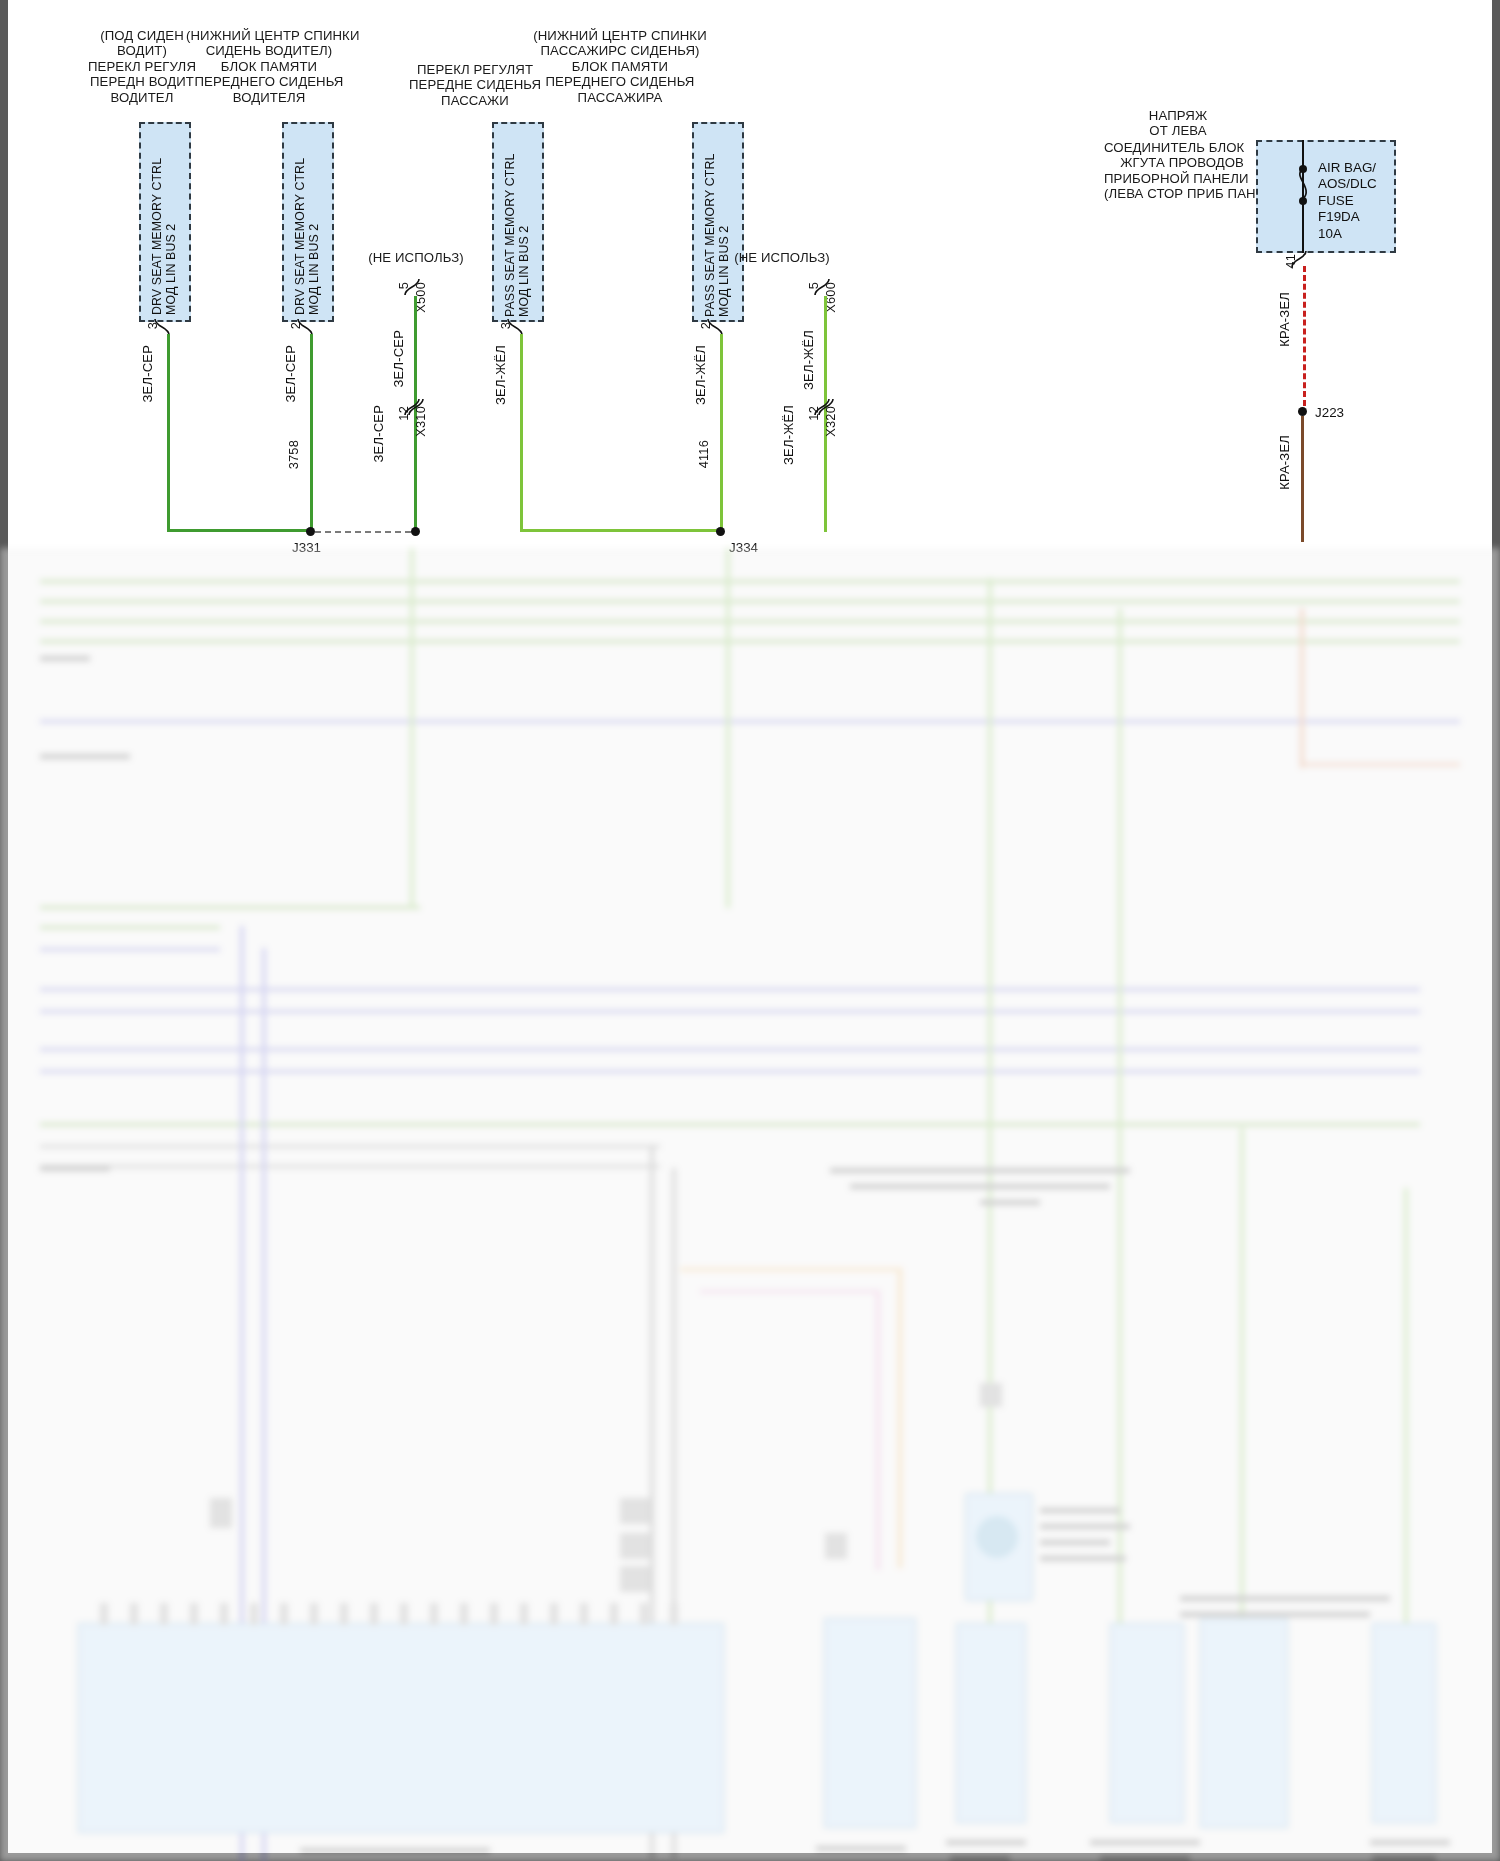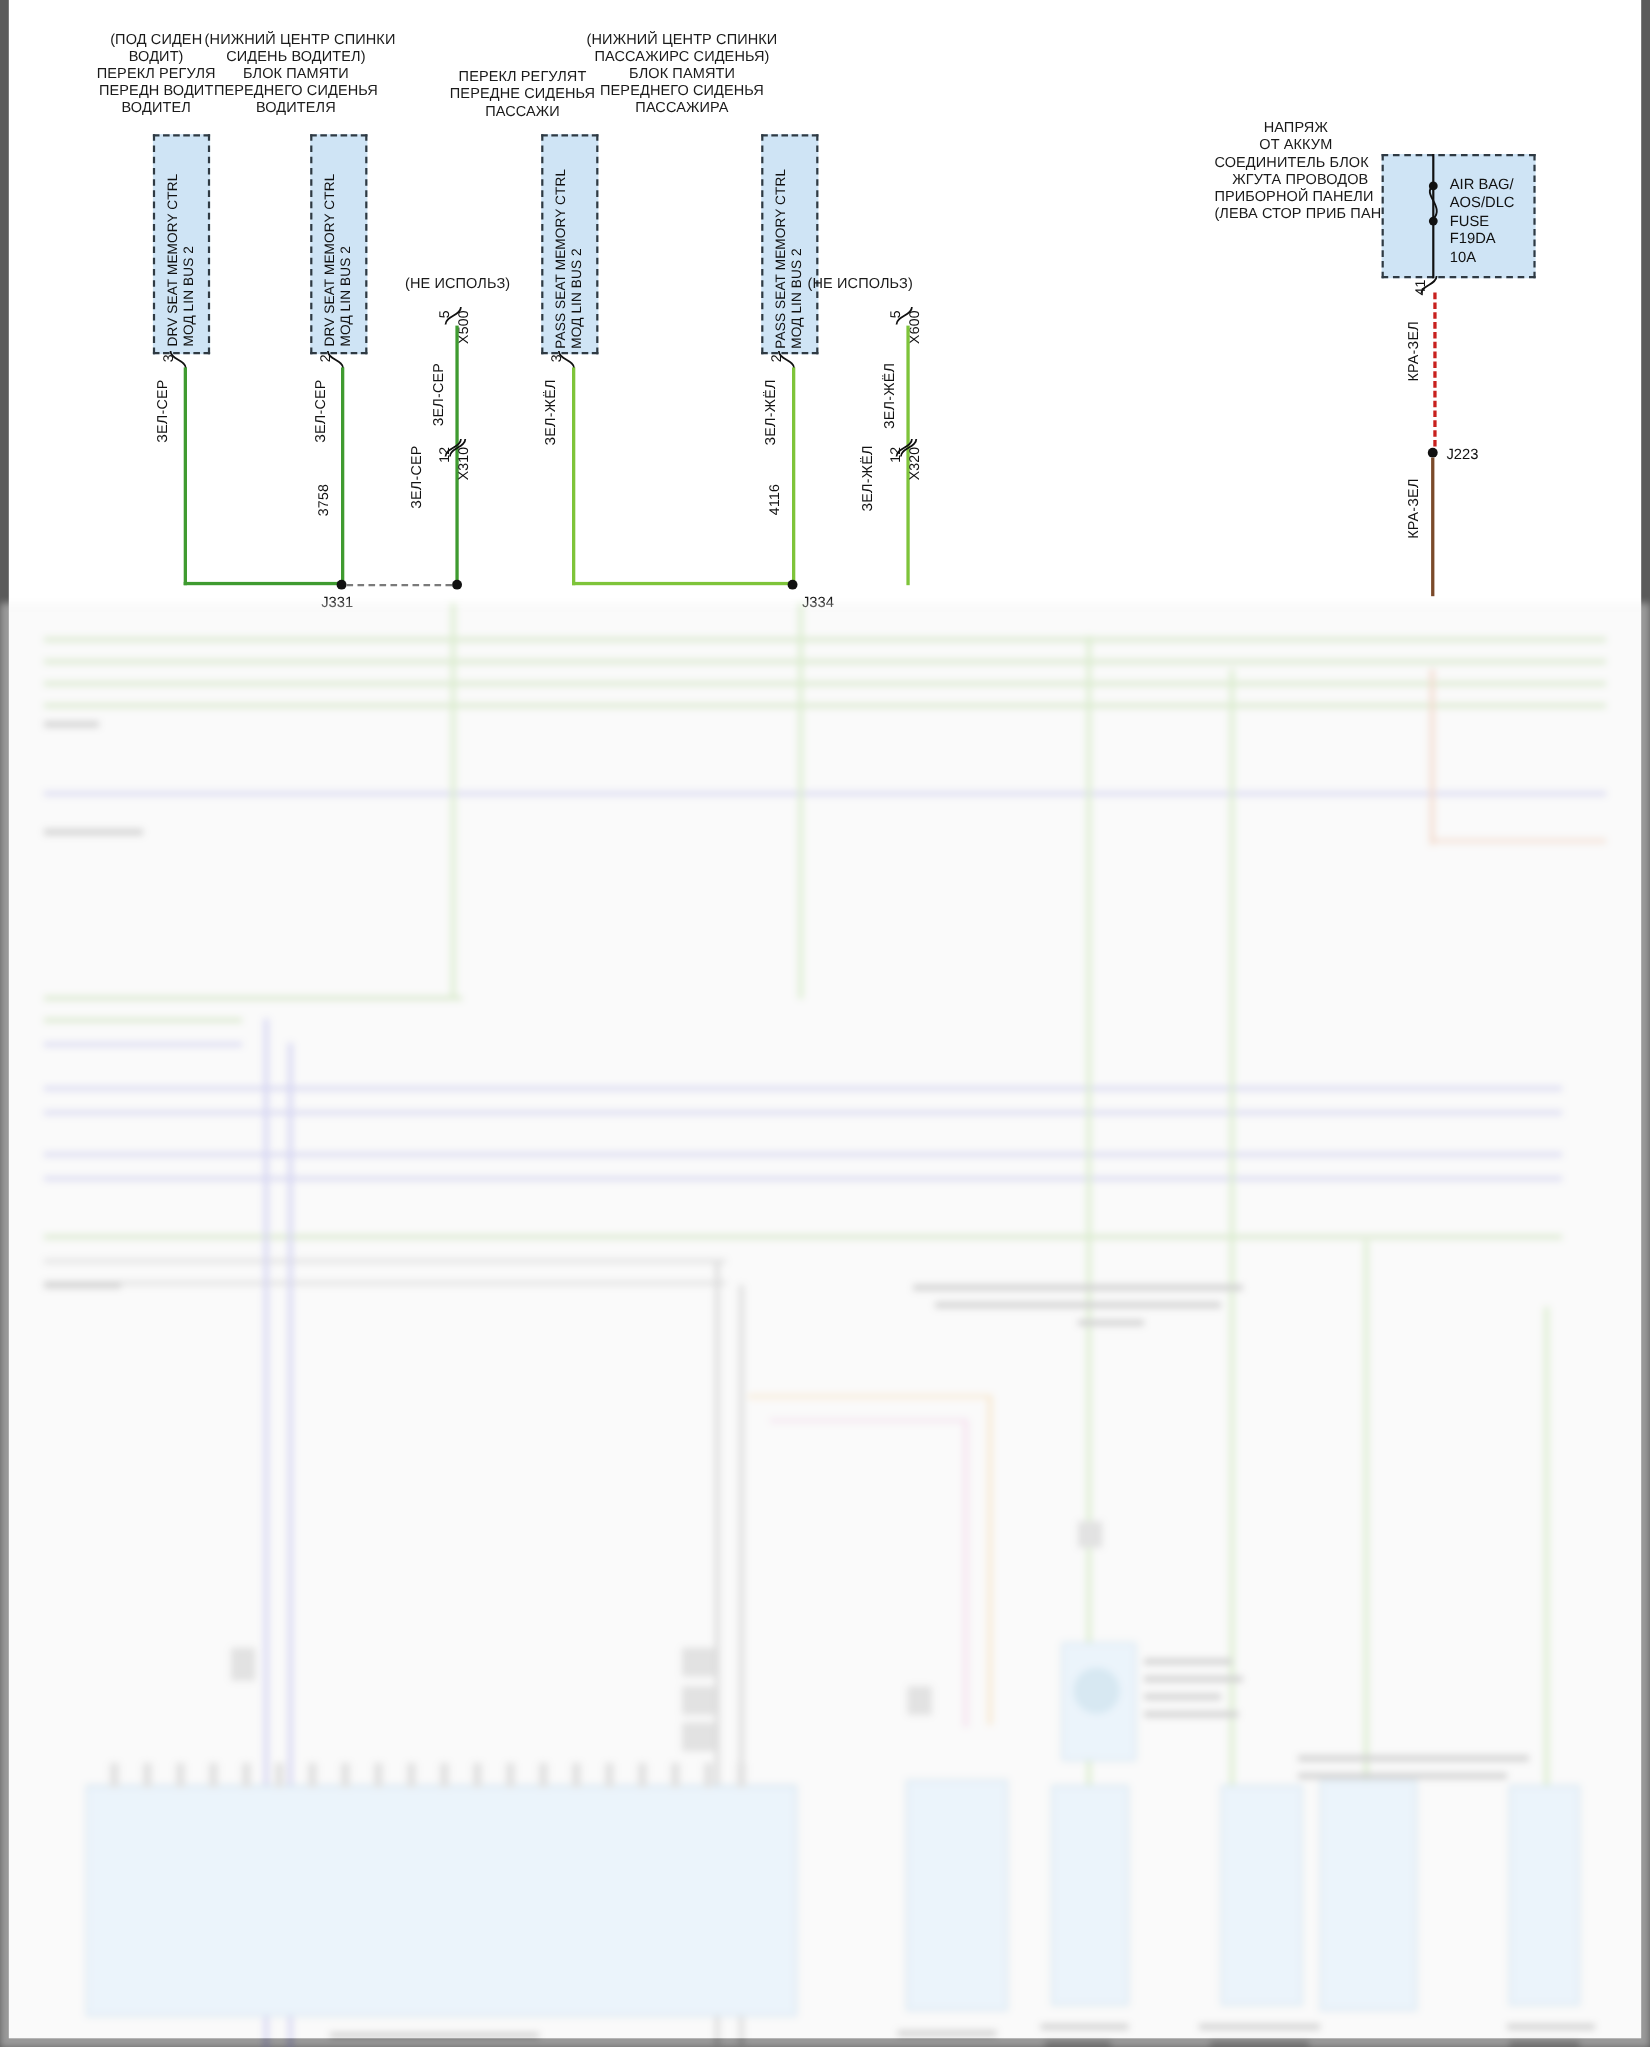--- a/index.html
+++ b/index.html
@@ -157,21 +157,21 @@
       <path d="M22 1 C22 9, 8 9, 8 17" stroke="#111" stroke-width="1.6" fill="none"></path>
     </svg>
     <div class="vtxt num" style="left:806px;top:406px;">12</div>
     <div class="vtxt num" style="left:823px;top:406px;">X320</div>
     <div class="vtxt" style="left:781px;top:405px;">ЗЕЛ-ЖЁЛ</div>
 
     <div class="dot" style="left:716px;top:527px;"></div>
     <div class="htxt" style="left:729px;top:540px;">J334</div>
 
     <div class="lbl" style="left:1108px;top:108px;width:140px;">НАПРЯЖ
-ОТ АККУМ</div>
+ОТ ЛЕВА</div>
     <div class="lbl" style="left:1104px;top:140px;width:140px;text-align:right;">СОЕДИНИТЕЛЬ БЛОК
 ЖГУТА ПРОВОДОВ
 ПРИБОРНОЙ ПАНЕЛИ
 (ЛЕВА СТОР ПРИБ ПАНЕ)</div>
     <div class="conn" style="left:1256px;top:140px;width:140px;height:113px;"></div>
     <div class="w" style="left:1302px;top:140px;width:2px;height:113px;background:#111;"></div>
     <div class="dot" style="left:1299px;top:165px;width:8px;height:8px;"></div>
     <div class="dot" style="left:1299px;top:197px;width:8px;height:8px;"></div>
     <svg style="position:absolute;left:1290px;top:168px;" width="26" height="34">
       <path d="M13 1 C2 8, 24 20, 13 31" stroke="#111" stroke-width="1.7" fill="none"></path>

